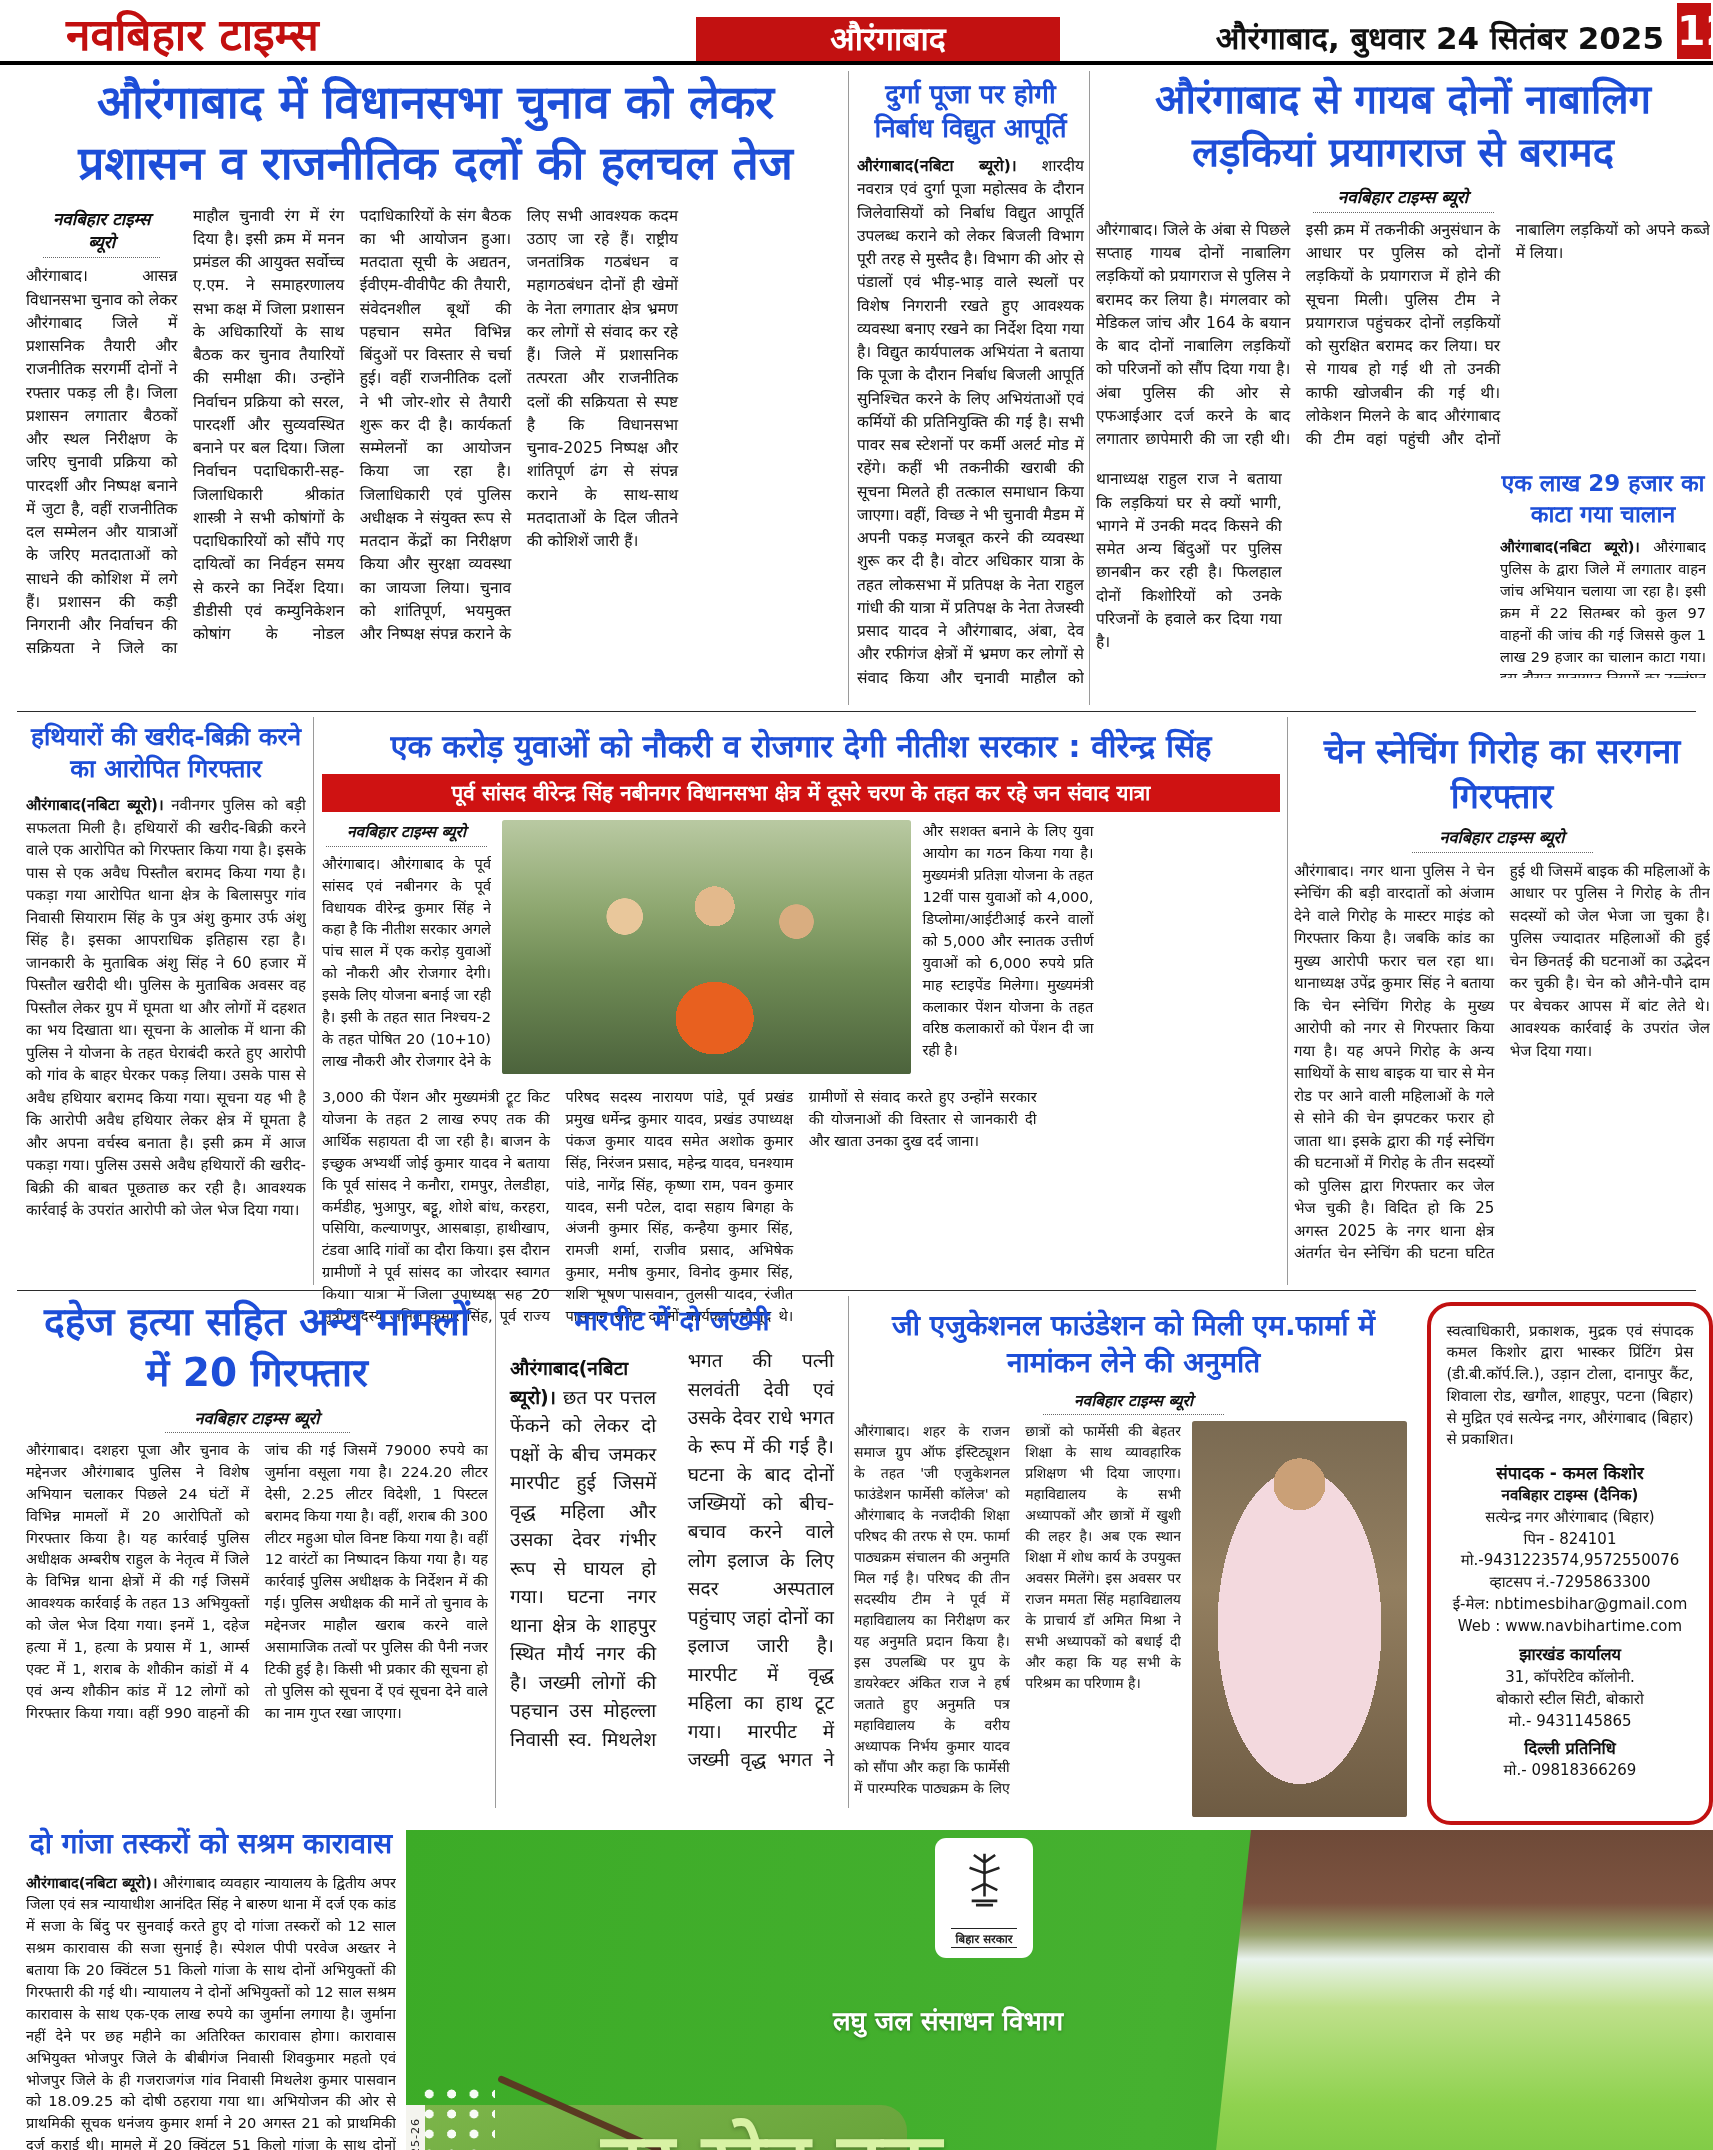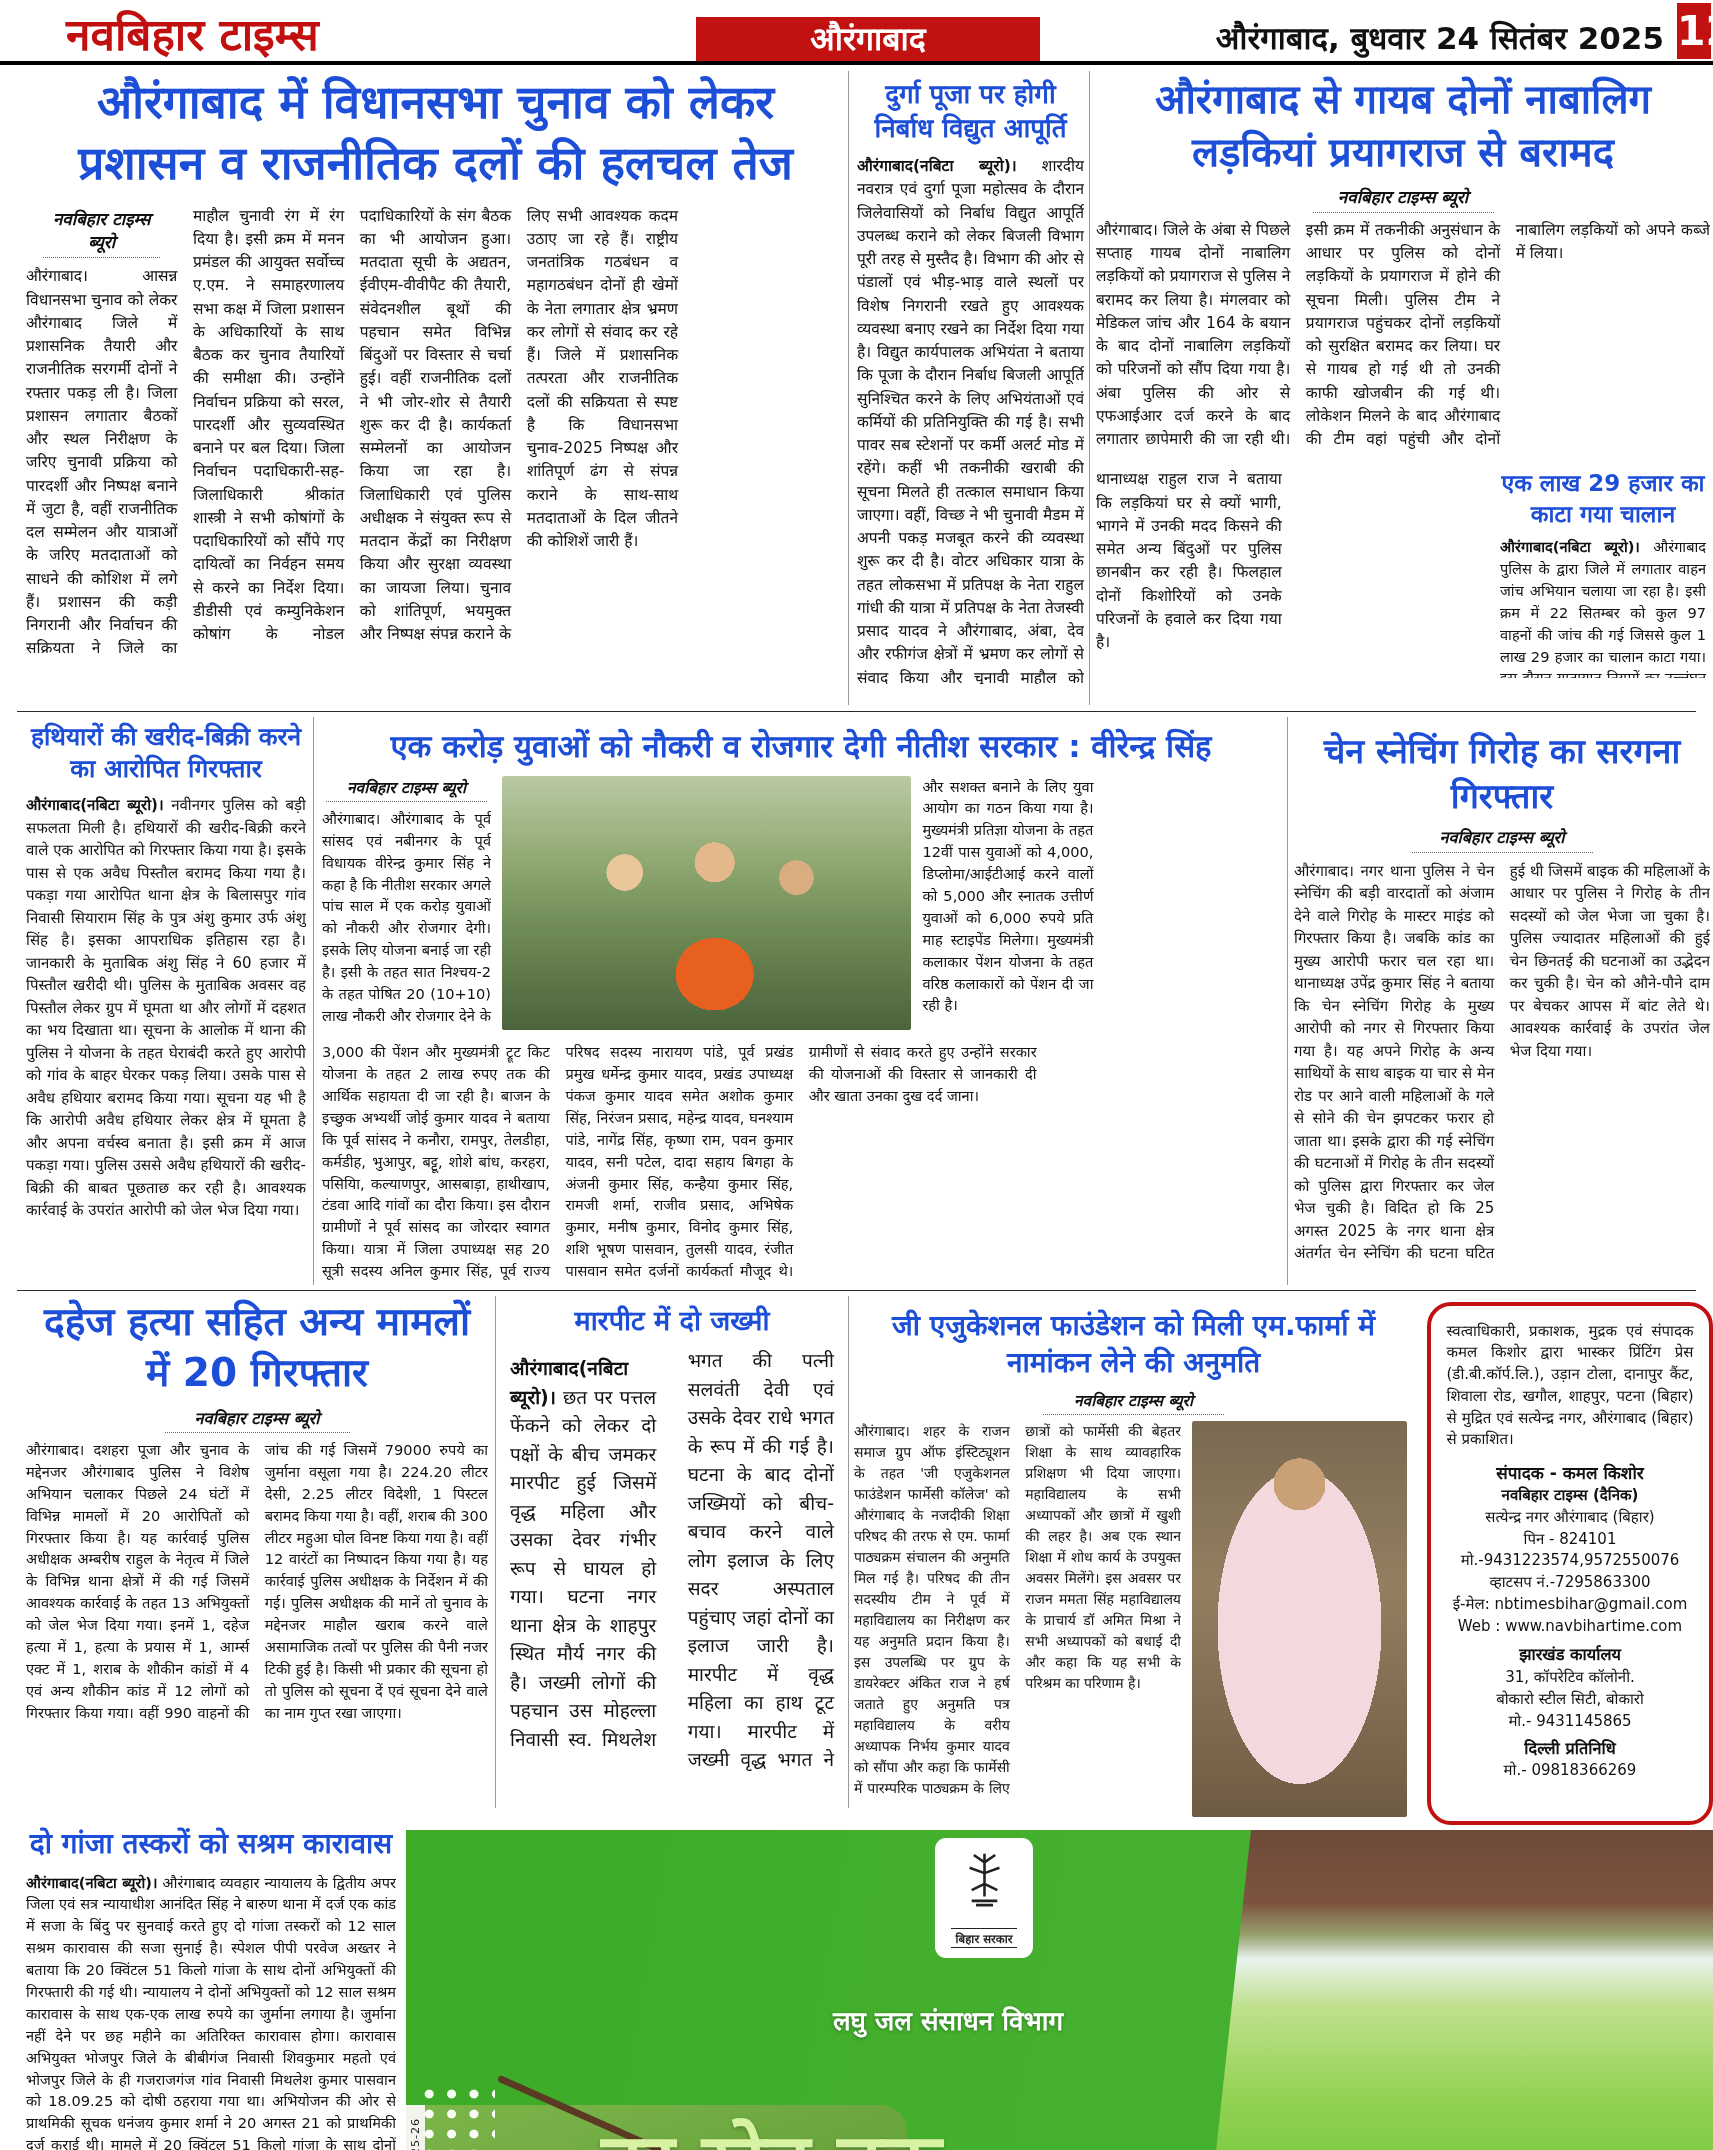--- a/index.html
+++ b/index.html
@@ -10,21 +10,21 @@
   .byline{font-weight:bold;text-align:center;border-bottom:1.7px dotted #666;padding-bottom:3.4px;margin:2.6px 17px 7.7px 17px;font-style:italic;}
   .body{font-size:15.5px;line-height:1.5;text-align:justify;}
   .runin{font-weight:bold;}
   .cols{column-gap:15.5px;column-fill:auto;overflow:hidden;}
   .vrule{width:0.9px;background:#9a9a9a;}
   .hrule{height:1.3px;background:#2b2b2b;left:17px;width:1679px;}
   
   .masthead-line{left:0;top:61px;width:1714px;height:4.3px;background:#000;}
   .paper-name{left:37px;top:3.4px;font-size:44px;font-weight:bold;color:#c20f0f;margin-left:29px;}
   .edition-box{left:696px;top:17px;width:344px;height:45px;background:#c21111;color:#fff;
-               font-size:32px;font-weight:bold;text-align:center;line-height:45px;}
+               font-size:32px;font-weight:bold;text-align:center;line-height:45px;padding-left:20px;}
   .dateline{left:1187px;top:16.3px;width:477px;font-size:31px;font-weight:bold;text-align:right;}
   .pagenum{left:1677px;top:3.4px;width:34px;height:56px;background:#c21111;color:#fff;
            font-size:41px;font-weight:bold;text-align:center;line-height:56px;}
   
   .photo{overflow:hidden;border-radius:2.6px;}
   .photo-crowd{background:
      radial-gradient(circle at 30% 38%, #e9c79b 0 18px, transparent 18.5px),
      radial-gradient(circle at 52% 34%, #e3b98c 0 20px, transparent 20px),
      radial-gradient(circle at 72% 40%, #d9ad80 0 17px, transparent 17.6px),
      radial-gradient(ellipse at 52% 78%, #e8601f 0 39px, transparent 39px),
@@ -109,20 +109,21 @@
   <div class="abs" style="left:26px;top:721px;width:280px;">
     <div class="hl" style="font-size:24.5px;">हथियारों की खरीद-बिक्री करने का आरोपित गिरफ्तार</div>
     <p class="body" style="font-size:15px;margin-top:8.6px;height:469px;overflow:hidden;">
       <span class="runin">औरंगाबाद(नबिटा ब्यूरो)।</span>
       <span>नवीनगर पुलिस को बड़ी सफलता मिली है। हथियारों की खरीद-बिक्री करने वाले एक आरोपित को गिरफ्तार किया गया है। इसके पास से एक अवैध पिस्तौल बरामद किया गया है। पकड़ा गया आरोपित थाना क्षेत्र के बिलासपुर गांव निवासी सियाराम सिंह के पुत्र अंशु कुमार उर्फ अंशु सिंह है। इसका आपराधिक इतिहास रहा है। जानकारी के मुताबिक अंशु सिंह ने 60 हजार में पिस्तौल खरीदी थी। पुलिस के मुताबिक अवसर वह पिस्तौल लेकर ग्रुप में घूमता था और लोगों में दहशत का भय दिखाता था। सूचना के आलोक में थाना की पुलिस ने योजना के तहत घेराबंदी करते हुए आरोपी को गांव के बाहर घेरकर पकड़ लिया। उसके पास से अवैध हथियार बरामद किया गया। सूचना यह भी है कि आरोपी अवैध हथियार लेकर क्षेत्र में घूमता है और अपना वर्चस्व बनाता है। इसी क्रम में आज पकड़ा गया। पुलिस उससे अवैध हथियारों की खरीद-बिक्री की बाबत पूछताछ कर रही है। आवश्यक कार्रवाई के उपरांत आरोपी को जेल भेज दिया गया।</span>
     </p>
   </div>
 
   <div class="abs" style="left:322px;top:726px;width:958px;">
     <div class="hl" style="font-size:31px;">एक करोड़ युवाओं को नौकरी व रोजगार देगी नीतीश सरकार : वीरेन्द्र सिंह</div>
+    <div style="margin-top:6.9px;background:#cf1212;color:#fff;font-weight:bold;font-size:20.6px;text-align:center;line-height:38px;height:38px;">पूर्व सांसद वीरेन्द्र सिंह नबीनगर विधानसभा क्षेत्र में दूसरे चरण के तहत कर रहे जन संवाद यात्रा</div>
     <div style="display:flex;gap:11.2px;margin-top:8.6px;height:258px;">
       <div style="width:169px;">
         <div class="byline" style="font-size:15.5px;margin:0 4.3px 6px 4.3px;">नवबिहार टाइम्स ब्यूरो</div>
         <div class="body" style="font-size:14.6px;height:224px;overflow:hidden;">औरंगाबाद। औरंगाबाद के पूर्व सांसद एवं नबीनगर के पूर्व विधायक वीरेन्द्र कुमार सिंह ने कहा है कि नीतीश सरकार अगले पांच साल में एक करोड़ युवाओं को नौकरी और रोजगार देगी। इसके लिए योजना बनाई जा रही है। इसी के तहत सात निश्चय-2 के तहत पोषित 20 (10+10) लाख नौकरी और रोजगार देने के बाद अब 50 लाख (12+38) लाख नौकरी और रोजगार दिया जा चुका है। वे मंगलवार को नबीनगर विधानसभा क्षेत्र के धनगई ग्राम पंचायत में दूसरे चरण के तहत 'जन संवाद यात्रा' कर रहे थे। पूर्व सांसद ने कहा कि बिहार सरकार राज्य के युवाओं को स्किल्ड बनाने के लिए जनसंख्या बहुल टाउन के साथ 'कौशल विकास विश्वविद्यालय' की स्थापना करेगी। युवाओं को रोजगार के अवसर उपलब्ध बनाने, प्रशिक्षित करने</div>
       </div>
       <div class="photo photo-crowd" style="width:409px;height:254px;"></div>
       <div class="cols body" style="flex:1;columns:2;font-size:14.6px;height:254px;">और सशक्त बनाने के लिए युवा आयोग का गठन किया गया है। मुख्यमंत्री प्रतिज्ञा योजना के तहत 12वीं पास युवाओं को 4,000, डिप्लोमा/आईटीआई करने वालों को 5,000 और स्नातक उत्तीर्ण युवाओं को 6,000 रुपये प्रति माह स्टाइपेंड मिलेगा। मुख्यमंत्री कलाकार पेंशन योजना के तहत वरिष्ठ कलाकारों को पेंशन दी जा रही है।</div>
     </div>
     <div class="cols body" style="margin-top:7.7px;columns:4;font-size:14.6px;height:241px;">3,000 की पेंशन और मुख्यमंत्री ट्रूट किट योजना के तहत 2 लाख रुपए तक की आर्थिक सहायता दी जा रही है। बाजन के इच्छुक अभ्यर्थी जोई कुमार यादव ने बताया कि पूर्व सांसद ने कनौरा, रामपुर, तेलडीहा, कर्मडीह, भुआपुर, बट्टू, शोशे बांध, करहरा, पसियिा, कल्याणपुर, आसबाड़ा, हाथीखाप, टंडवा आदि गांवों का दौरा किया। इस दौरान ग्रामीणों ने पूर्व सांसद का जोरदार स्वागत किया। यात्रा में जिला उपाध्यक्ष सह 20 सूत्री सदस्य अनिल कुमार सिंह, पूर्व राज्य परिषद सदस्य नारायण पांडे, पूर्व प्रखंड प्रमुख धर्मेन्द्र कुमार यादव, प्रखंड उपाध्यक्ष पंकज कुमार यादव समेत अशोक कुमार सिंह, निरंजन प्रसाद, महेन्द्र यादव, घनश्याम पांडे, नागेंद्र सिंह, कृष्णा राम, पवन कुमार यादव, सनी पटेल, दादा सहाय बिगहा के अंजनी कुमार सिंह, कन्हैया कुमार सिंह, रामजी शर्मा, राजीव प्रसाद, अभिषेक कुमार, मनीष कुमार, विनोद कुमार सिंह, शशि भूषण पासवान, तुलसी यादव, रंजीत पासवान समेत दर्जनों कार्यकर्ता मौजूद थे। ग्रामीणों से संवाद करते हुए उन्होंने सरकार की योजनाओं की विस्तार से जानकारी दी और खाता उनका दुख दर्द जाना।</div>
   </div>

